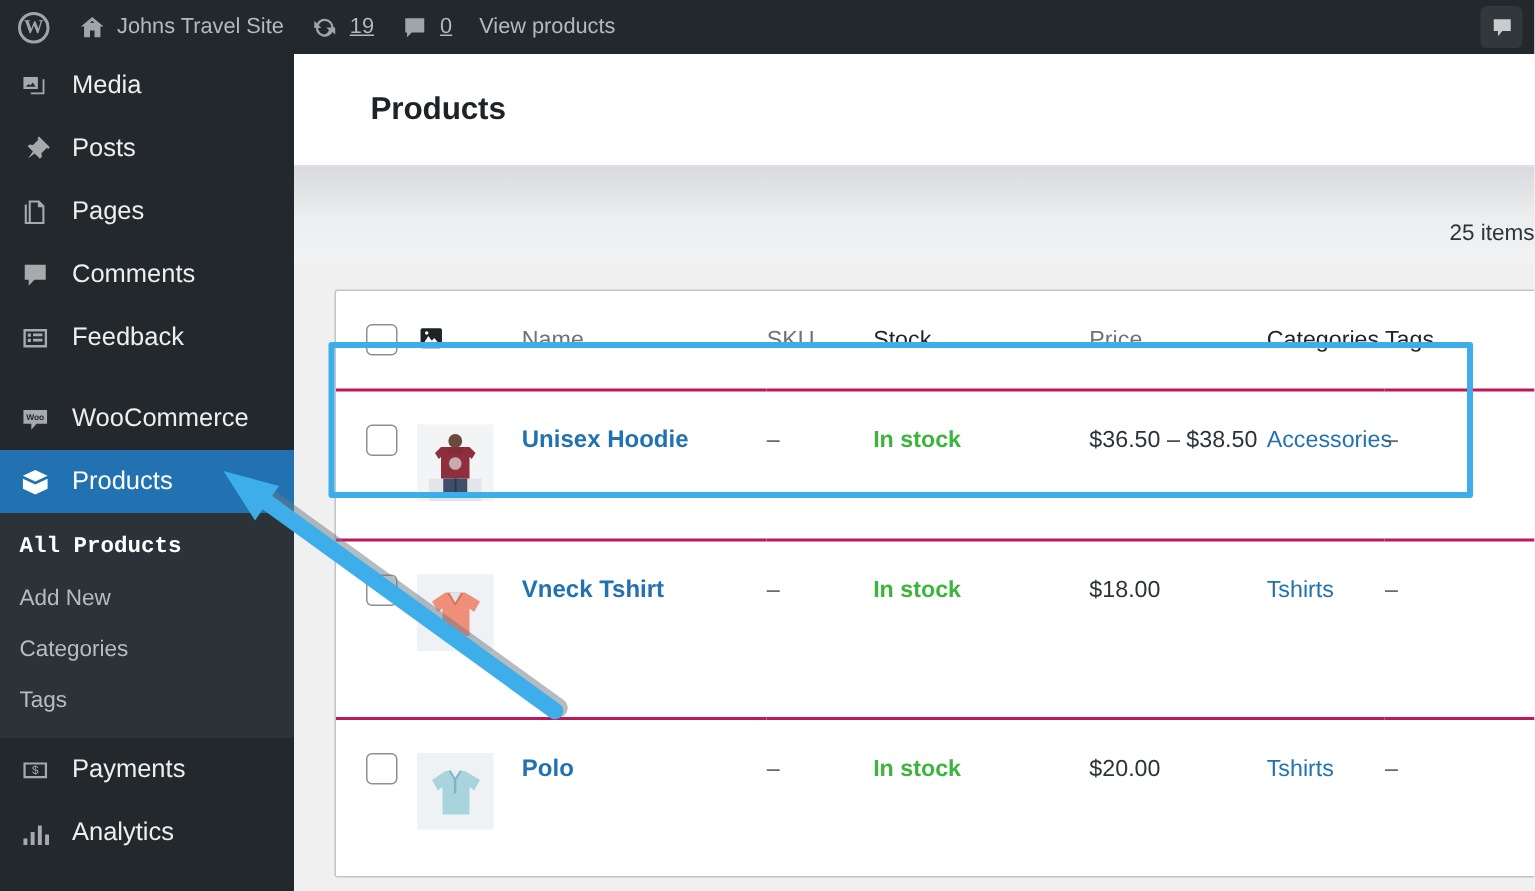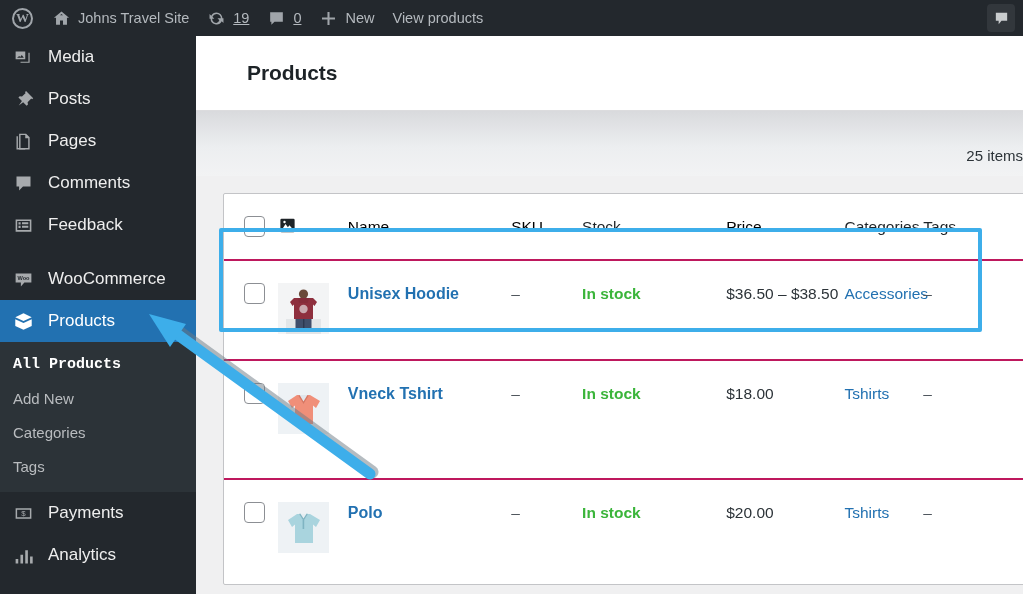--- a/index.html
+++ b/index.html
@@ -107,21 +107,21 @@
     border: 1px solid #c3c4c7;
     border-radius: 2px;
   }
   table { border-collapse: collapse; width: 812px; table-layout: fixed; }
   thead th {
     text-align: left; vertical-align: top;
     padding: 22px 0 22px 0;
     font-size: 15.5px; font-weight: normal;
     color: #1d2327; line-height: 21px;
   }
-  th.sortable { color: #000000; margin-left: 44px; }
+  th.sortable { color: #737373; margin-left: 44px; }
   tbody td {
     vertical-align: top;
     padding: 22px 0 22px 0;
     font-size: 15.5px; color: #2c3338; line-height: 21px;
     border-top: 2px solid #be185d;
   }
   tr.row-tall td { height: 100px; }
   tr.row-mid td { height: 119px; }
   tr.row-last td { height: 105px; }
   .col-cb { width: 48px; padding-left: 20px !important; }
@@ -183,26 +183,20 @@
       <svg class="ab-icon" viewBox="0 0 24 24">
         <path d="M12 4.5a7.5 7.5 0 0 0-6.6 3.9L3.2 6.2v6h6L6.9 9.9A5.7 5.7 0 0 1 12 6.4a5.6 5.6 0 0 1 5.6 5.6h1.9A7.5 7.5 0 0 0 12 4.5zm7.3 7.3h-6l2.3 2.3A5.7 5.7 0 0 1 12 17.6 5.6 5.6 0 0 1 6.4 12H4.5a7.5 7.5 0 0 0 14.1 3.6l2.2 2.2v-6z"></path>
       </svg>
       <span class="ab-num">19</span>
     </div>
     <div class="ab-item">
       <svg class="ab-icon" viewBox="0 0 24 24">
         <path d="M4 4h16v12H9.5L5.5 20v-4H4V4z"></path>
       </svg>
       <span class="ab-num">0</span>
-    </div>
-    <div class="ab-item">
-      <svg class="ab-icon" viewBox="0 0 24 24">
-        <path d="M10.7 3.8h2.6v6.9h6.9v2.6h-6.9v6.9h-2.6v-6.9H3.8v-2.6h6.9z"></path>
-      </svg>
-      <span>New</span>
     </div>
     <div class="ab-item">
       <span>View products</span>
     </div>
     <div class="ab-right">
       <svg viewBox="0 0 24 24">
         <path d="M4 4h16v11H12l-4 5v-5H4V4z"></path>
       </svg>
     </div>
   </div>

